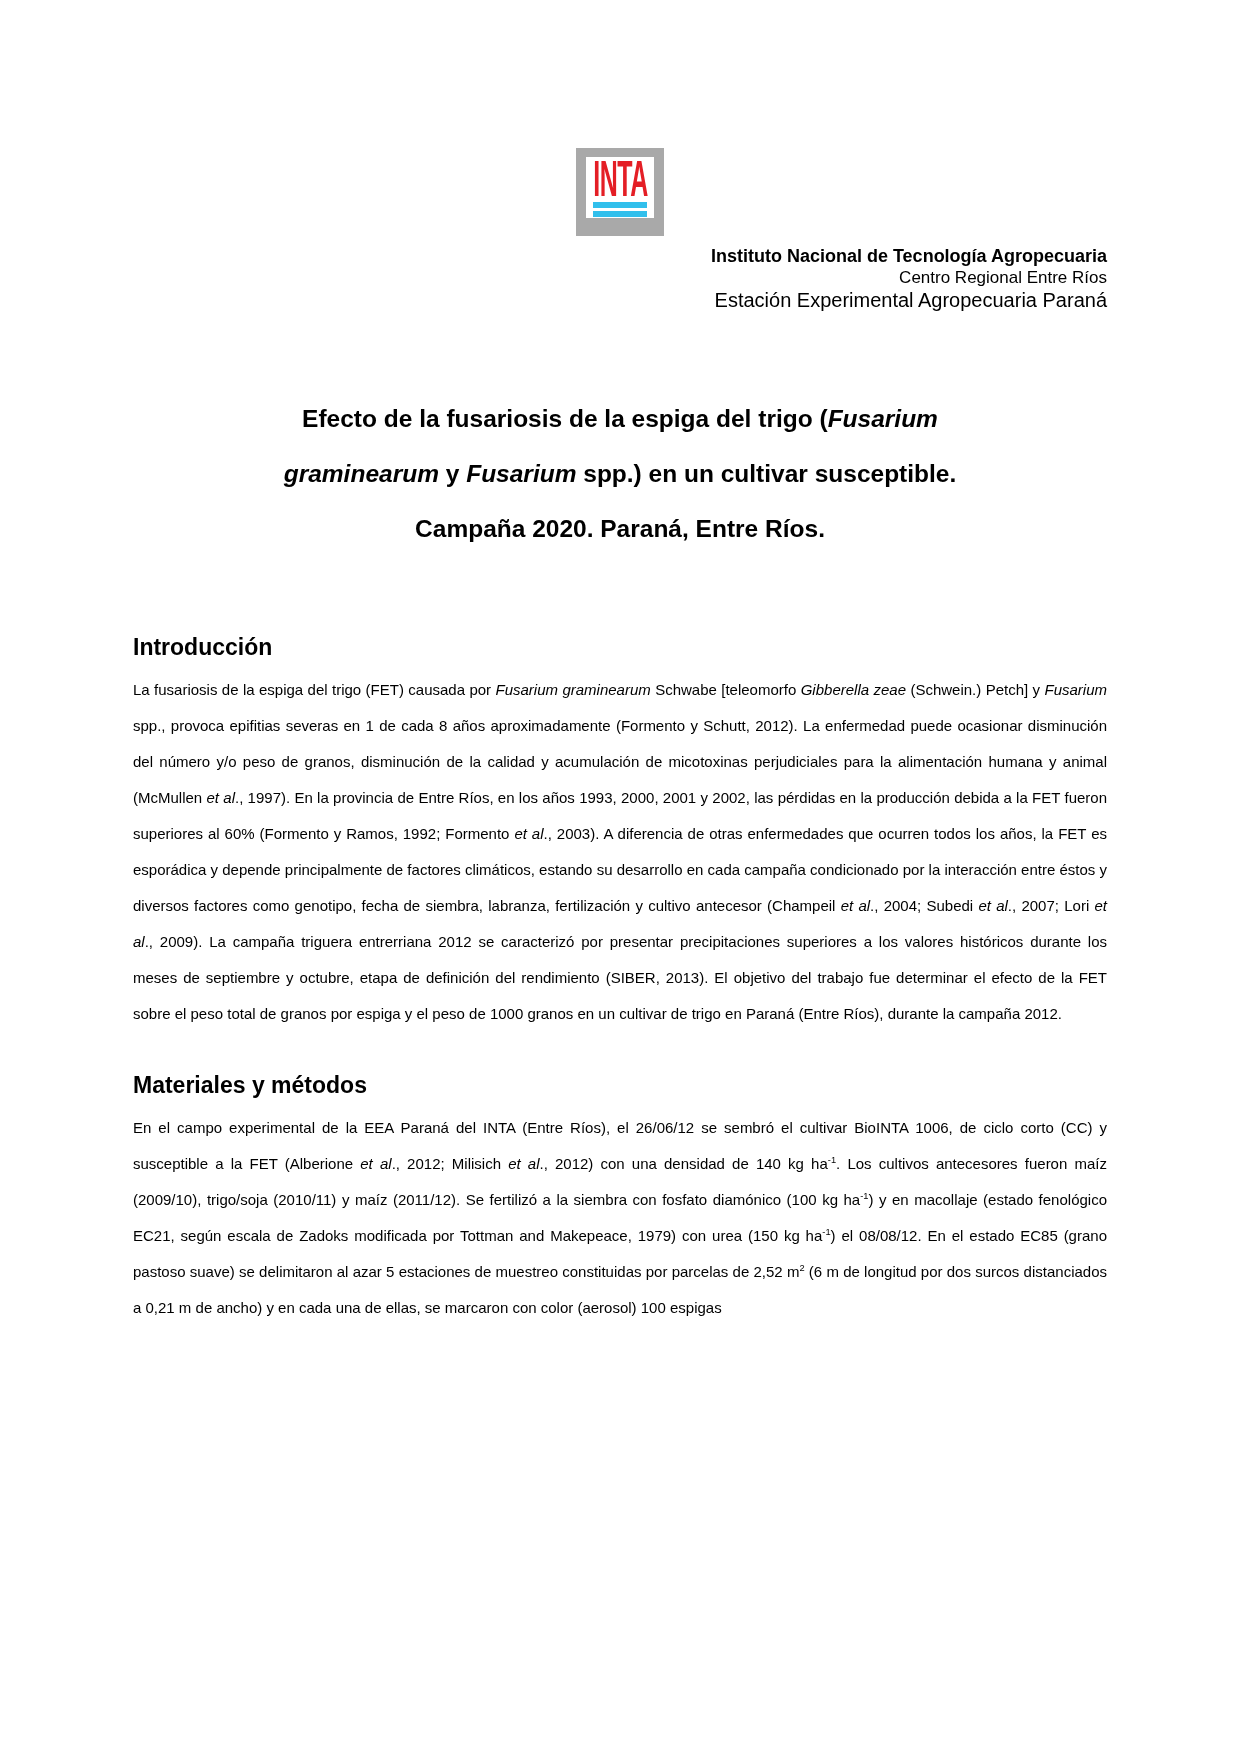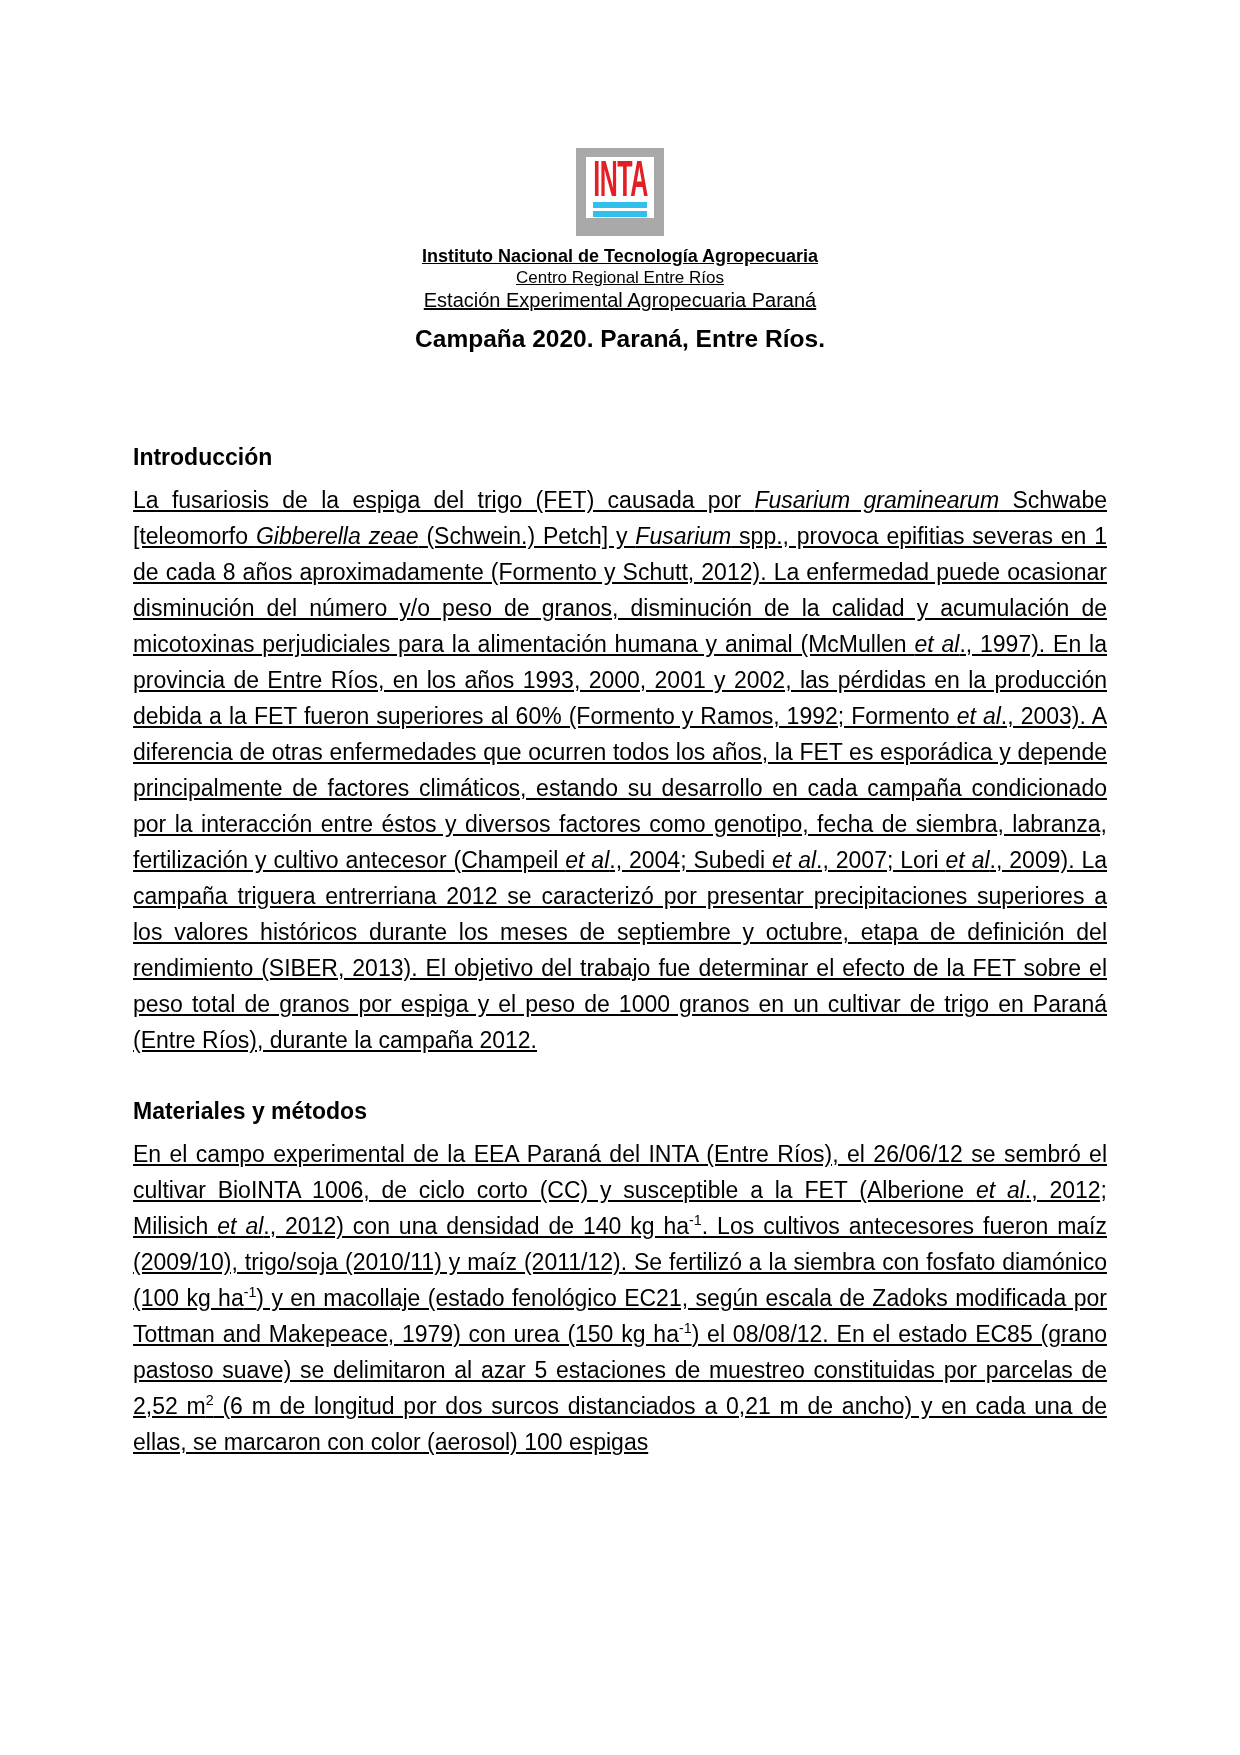--- a/index.html
+++ b/index.html
@@ -51,21 +51,21 @@
     transform: scaleX(0.5);
     transform-origin: center;
     color: #e41e25;
   }
   .logo-bar {
     width: 54px;
     height: 6px;
     background: #31bfec;
     margin-top: 3px;
   }
-  .letterhead-text { text-align: center; margin-top: 9px; text-decoration: underline; }
+  .letterhead-text { text-align: right; margin-top: 9px; }
   .inst-name    { font-size: 18px; font-weight: bold; line-height: 22px; }
   .inst-region  { font-size: 17px; line-height: 22px; }
   .inst-station { font-size: 20px; line-height: 22px; }
 
   
   .doc-title {
     width: 790px;
     margin: 80px auto 0 auto;
     text-align: center;
     font-size: 24.5px;
@@ -92,24 +92,23 @@
   .section-heading {
     font-size: 23px;
     font-weight: bold;
     line-height: 27px;
     margin: 0;
   }
   .section-intro .section-heading     { margin-top: 78px; }
   .section-materials .section-heading { margin-top: 40px; }
   .body-par {
     margin: 11px 0 0 0;
-    font-size: 23px;
+    font-size: 15px;
     line-height: 36px;
     text-align: justify;
-    text-decoration: underline;
   }
   .body-par i { font-style: italic; }
   .body-par sup, .doc-title sup {
     font-size: 0.62em;
     line-height: 0;
     vertical-align: super;
   }
 </style>
 </head>
 <body>
@@ -126,20 +125,21 @@
         </div>
       </div>
     </div>
     <div class="letterhead-text">
       <div class="inst-name">Instituto Nacional de Tecnología Agropecuaria</div>
       <div class="inst-region">Centro Regional Entre Ríos</div>
       <div class="inst-station">Estación Experimental Agropecuaria Paraná</div>
     </div>
   </header>
 
+  <h1 class="doc-title"><span>Efecto de la fusariosis de la espiga del trigo (</span><i>Fusarium graminearum</i><span> y </span><i>Fusarium</i><span> spp.) en un cultivar susceptible.</span></h1>
   <h2 class="doc-subtitle">Campaña 2020. Paraná, Entre Ríos.</h2>
 
 
   <section class="section-intro">
     <h3 class="section-heading">Introducción</h3>
     <p class="body-par"><span>La fusariosis de la espiga del trigo (FET) causada por </span><i>Fusarium graminearum</i><span> Schwabe [teleomorfo </span><i>Gibberella zeae</i><span> (Schwein.) Petch] y </span><i>Fusarium</i><span> spp., provoca epifitias severas en 1 de cada 8 años aproximadamente (Formento y Schutt, 2012). La enfermedad puede ocasionar disminución del número y/o peso de granos, disminución de la calidad y acumulación de micotoxinas perjudiciales para la alimentación humana y animal (McMullen </span><i>et al</i><span>., 1997). En la provincia de Entre Ríos, en los años 1993, 2000, 2001 y 2002, las pérdidas en la producción debida a la FET fueron superiores al 60% (Formento y Ramos, 1992; Formento </span><i>et al</i><span>., 2003). A diferencia de otras enfermedades que ocurren todos los años, la FET es esporádica y depende principalmente de factores climáticos, estando su desarrollo en cada campaña condicionado por la interacción entre éstos y diversos factores como genotipo, fecha de siembra, labranza, fertilización y cultivo antecesor (Champeil </span><i>et al</i><span>., 2004; Subedi </span><i>et al</i><span>., 2007; Lori </span><i>et al</i><span>., 2009). La campaña triguera entrerriana 2012 se caracterizó por presentar precipitaciones superiores a los valores históricos durante los meses de septiembre y octubre, etapa de definición del rendimiento (SIBER, 2013). El objetivo del trabajo fue determinar el efecto de la FET sobre el peso total de granos por espiga y el peso de 1000 granos en un cultivar de trigo en Paraná (Entre Ríos), durante la campaña 2012.</span></p>
   </section>
 
   <section class="section-materials">
     <h3 class="section-heading">Materiales y métodos</h3>

